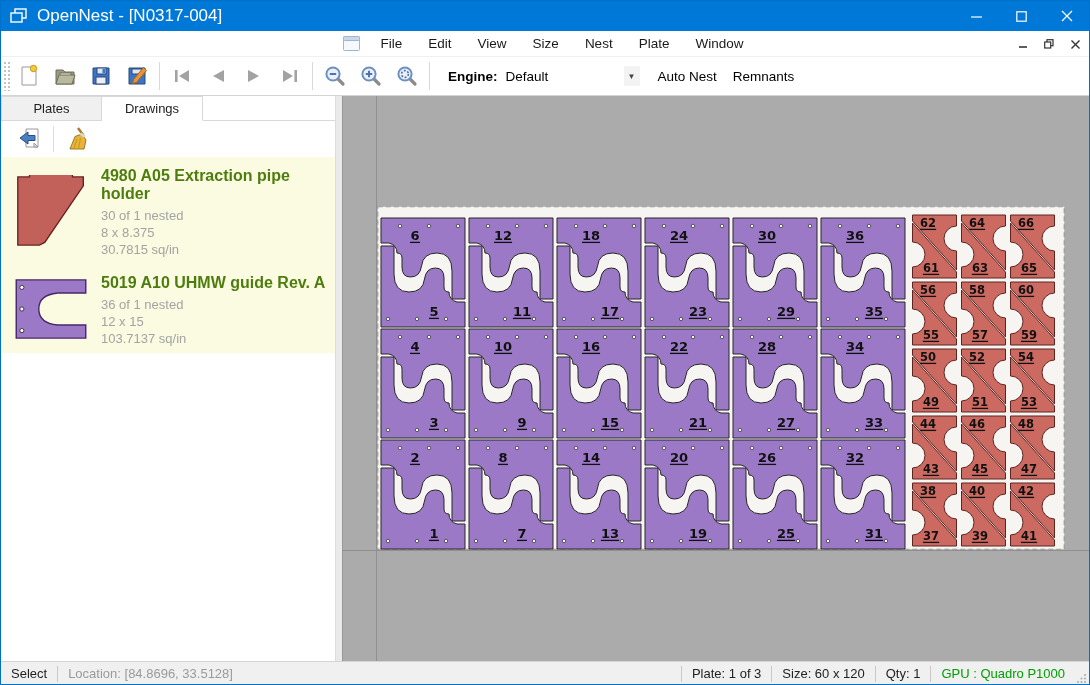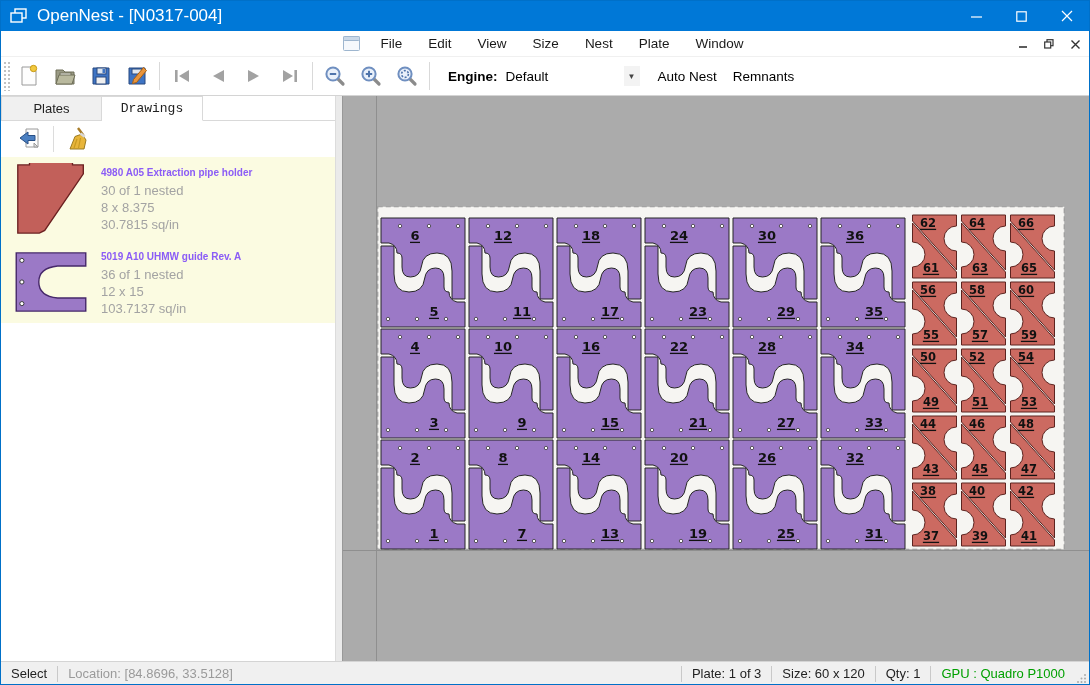--- a/index.html
+++ b/index.html
@@ -40,30 +40,30 @@
 
   
   .main { position:absolute; left:0; top:95px; width:100%; height:647px; }
 
   
   .panel { position:absolute; left:0; top:0; width:341px; height:565px; background:#fff; }
   .tabs { display:flex; height:25px; }
   .tab { width:101px; height:25px; text-align:center; line-height:24px; font-size:13px;
          background:#f0f0f0; border:1px solid #d9d9d9; border-left:none; color:#222; }
   .tab:first-child { border-left:1px solid #d9d9d9; }
-  .tab.active { background:#fff; border-bottom:1px solid #fff;font-family:Liberation Mono, monospace; }
+  .tab.active { background:#fff; border-bottom:1px solid #fff; }
   .tab-filler { flex:1; border-bottom:1px solid #d9d9d9; }
   .panel-tools { height:36px; display:flex; align-items:center; padding-left:12px; }
   .pt-btn { width:34px; height:30px; display:flex; align-items:center; justify-content:center; border-radius:2px; }
   .pt-sep { width:1px; height:26px; background:#dcdcdc; margin:0 6px; }
   .drawing-list { }
   .drawing-item { display:flex; background:#fbfbe1; padding:6px 0 6px 0; min-height:75px; }
   .thumb-box { width:100px; display:flex; align-items:center; justify-content:center; flex:0 0 100px; }
   .item-text { padding-top:4px; }
-  .item-title { font-size:10px; font-weight:bold; color:#8b5cf6; margin-bottom:4px; }
+  .item-title { font-size:16px; font-weight:bold; color:#4d7c0f; margin-bottom:4px; }
   .item-line { font-size:13px; color:#a3a3a3; line-height:17px; }
   .splitter { position:absolute; right:0; top:0; width:7px; height:565px; background:#eaeaea; border-left:1px solid #dcdcdc; }
 
   
   .canvas { position:absolute; left:341px; top:0; width:749px; height:565px; background:#ababab;
             border-left:1px solid #989898; overflow:hidden; }
   .guide-v { position:absolute; left:33px; top:0; width:1px; height:565px; background:#8f8f8f; }
   .guide-h { position:absolute; left:0; top:454px; width:749px; height:1px; background:#8f8f8f; }
   .plate-svg { position:absolute; left:34px; top:110px; }
 

